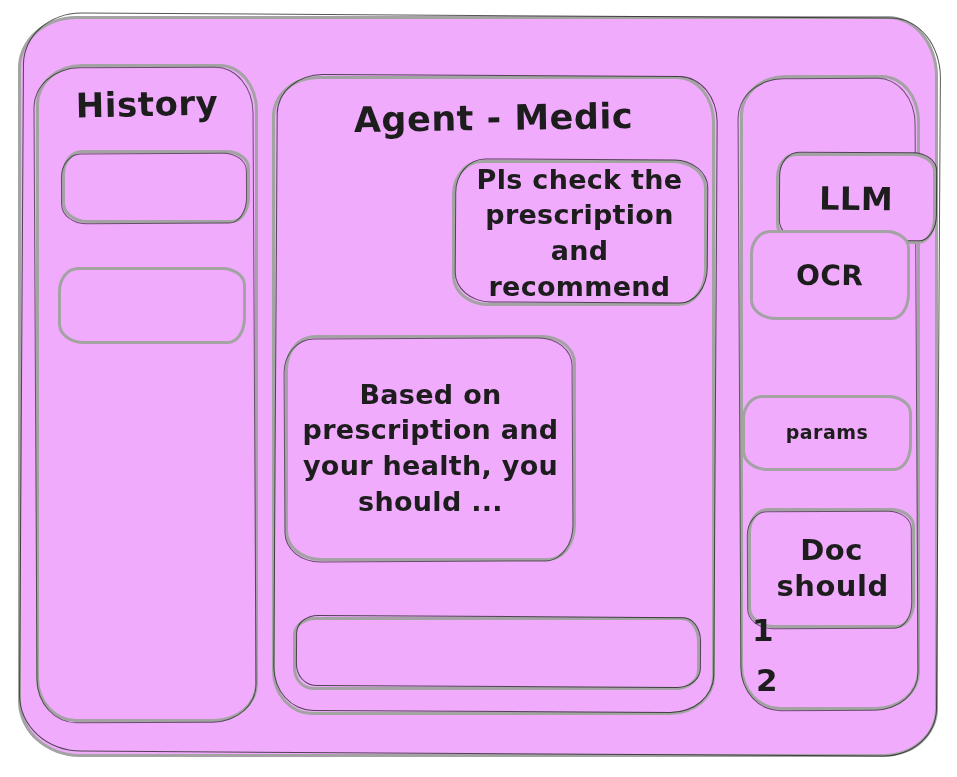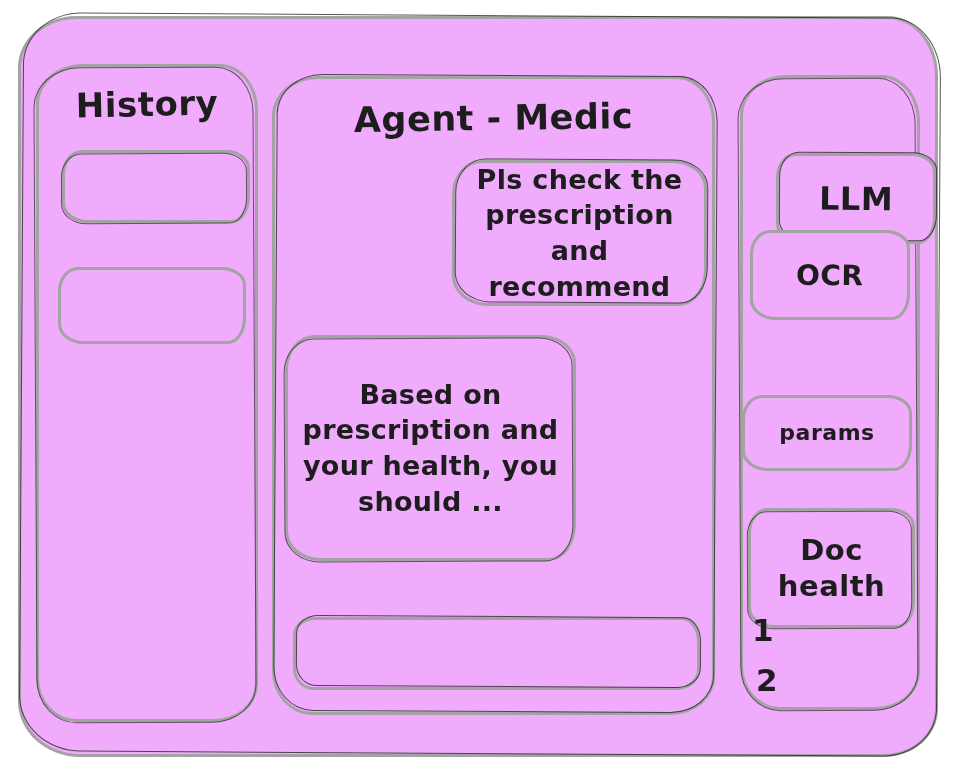--- a/index.html
+++ b/index.html
@@ -97,24 +97,24 @@
 
   <div class="sk r-box d2 center-flex" style="left:776px; top:117px; width:160px; height:91px;margin-top:36px;">
     <span class="btn-label tilt-c" style="font-size:32px;">LLM</span>
   </div>
 
   <div class="sk r-box center-flex" style="left:750px; top:230px; width:160px; height:90px;">
     <span class="btn-label tilt-c" style="font-size:28px;">OCR</span>
   </div>
 
   <div class="sk r-box center-flex" style="left:742px; top:395px; width:170px; height:76px;">
-    <span class="btn-label" style="font-size:22px;">params</span>
+    <span class="btn-label" style="font-size:19px;">params</span>
   </div>
 
   <div class="sk r-box d3 center-flex" style="left:748px; top:508px; width:167px; height:120px;">
-    <span class="btn-label" style="font-size:29px; white-space:normal; width:110px;">Doc health</span>
+    <span class="btn-label" style="font-size:29px; white-space:normal; width:110px;">Doc should</span>
   </div>
 
   <div class="txt" style="left:752px; top:612px; font-size:31px;">1</div>
 
   <div class="txt" style="left:756px; top:662px; font-size:31px;">2</div>
 
 </div>
 
 </body></html>

